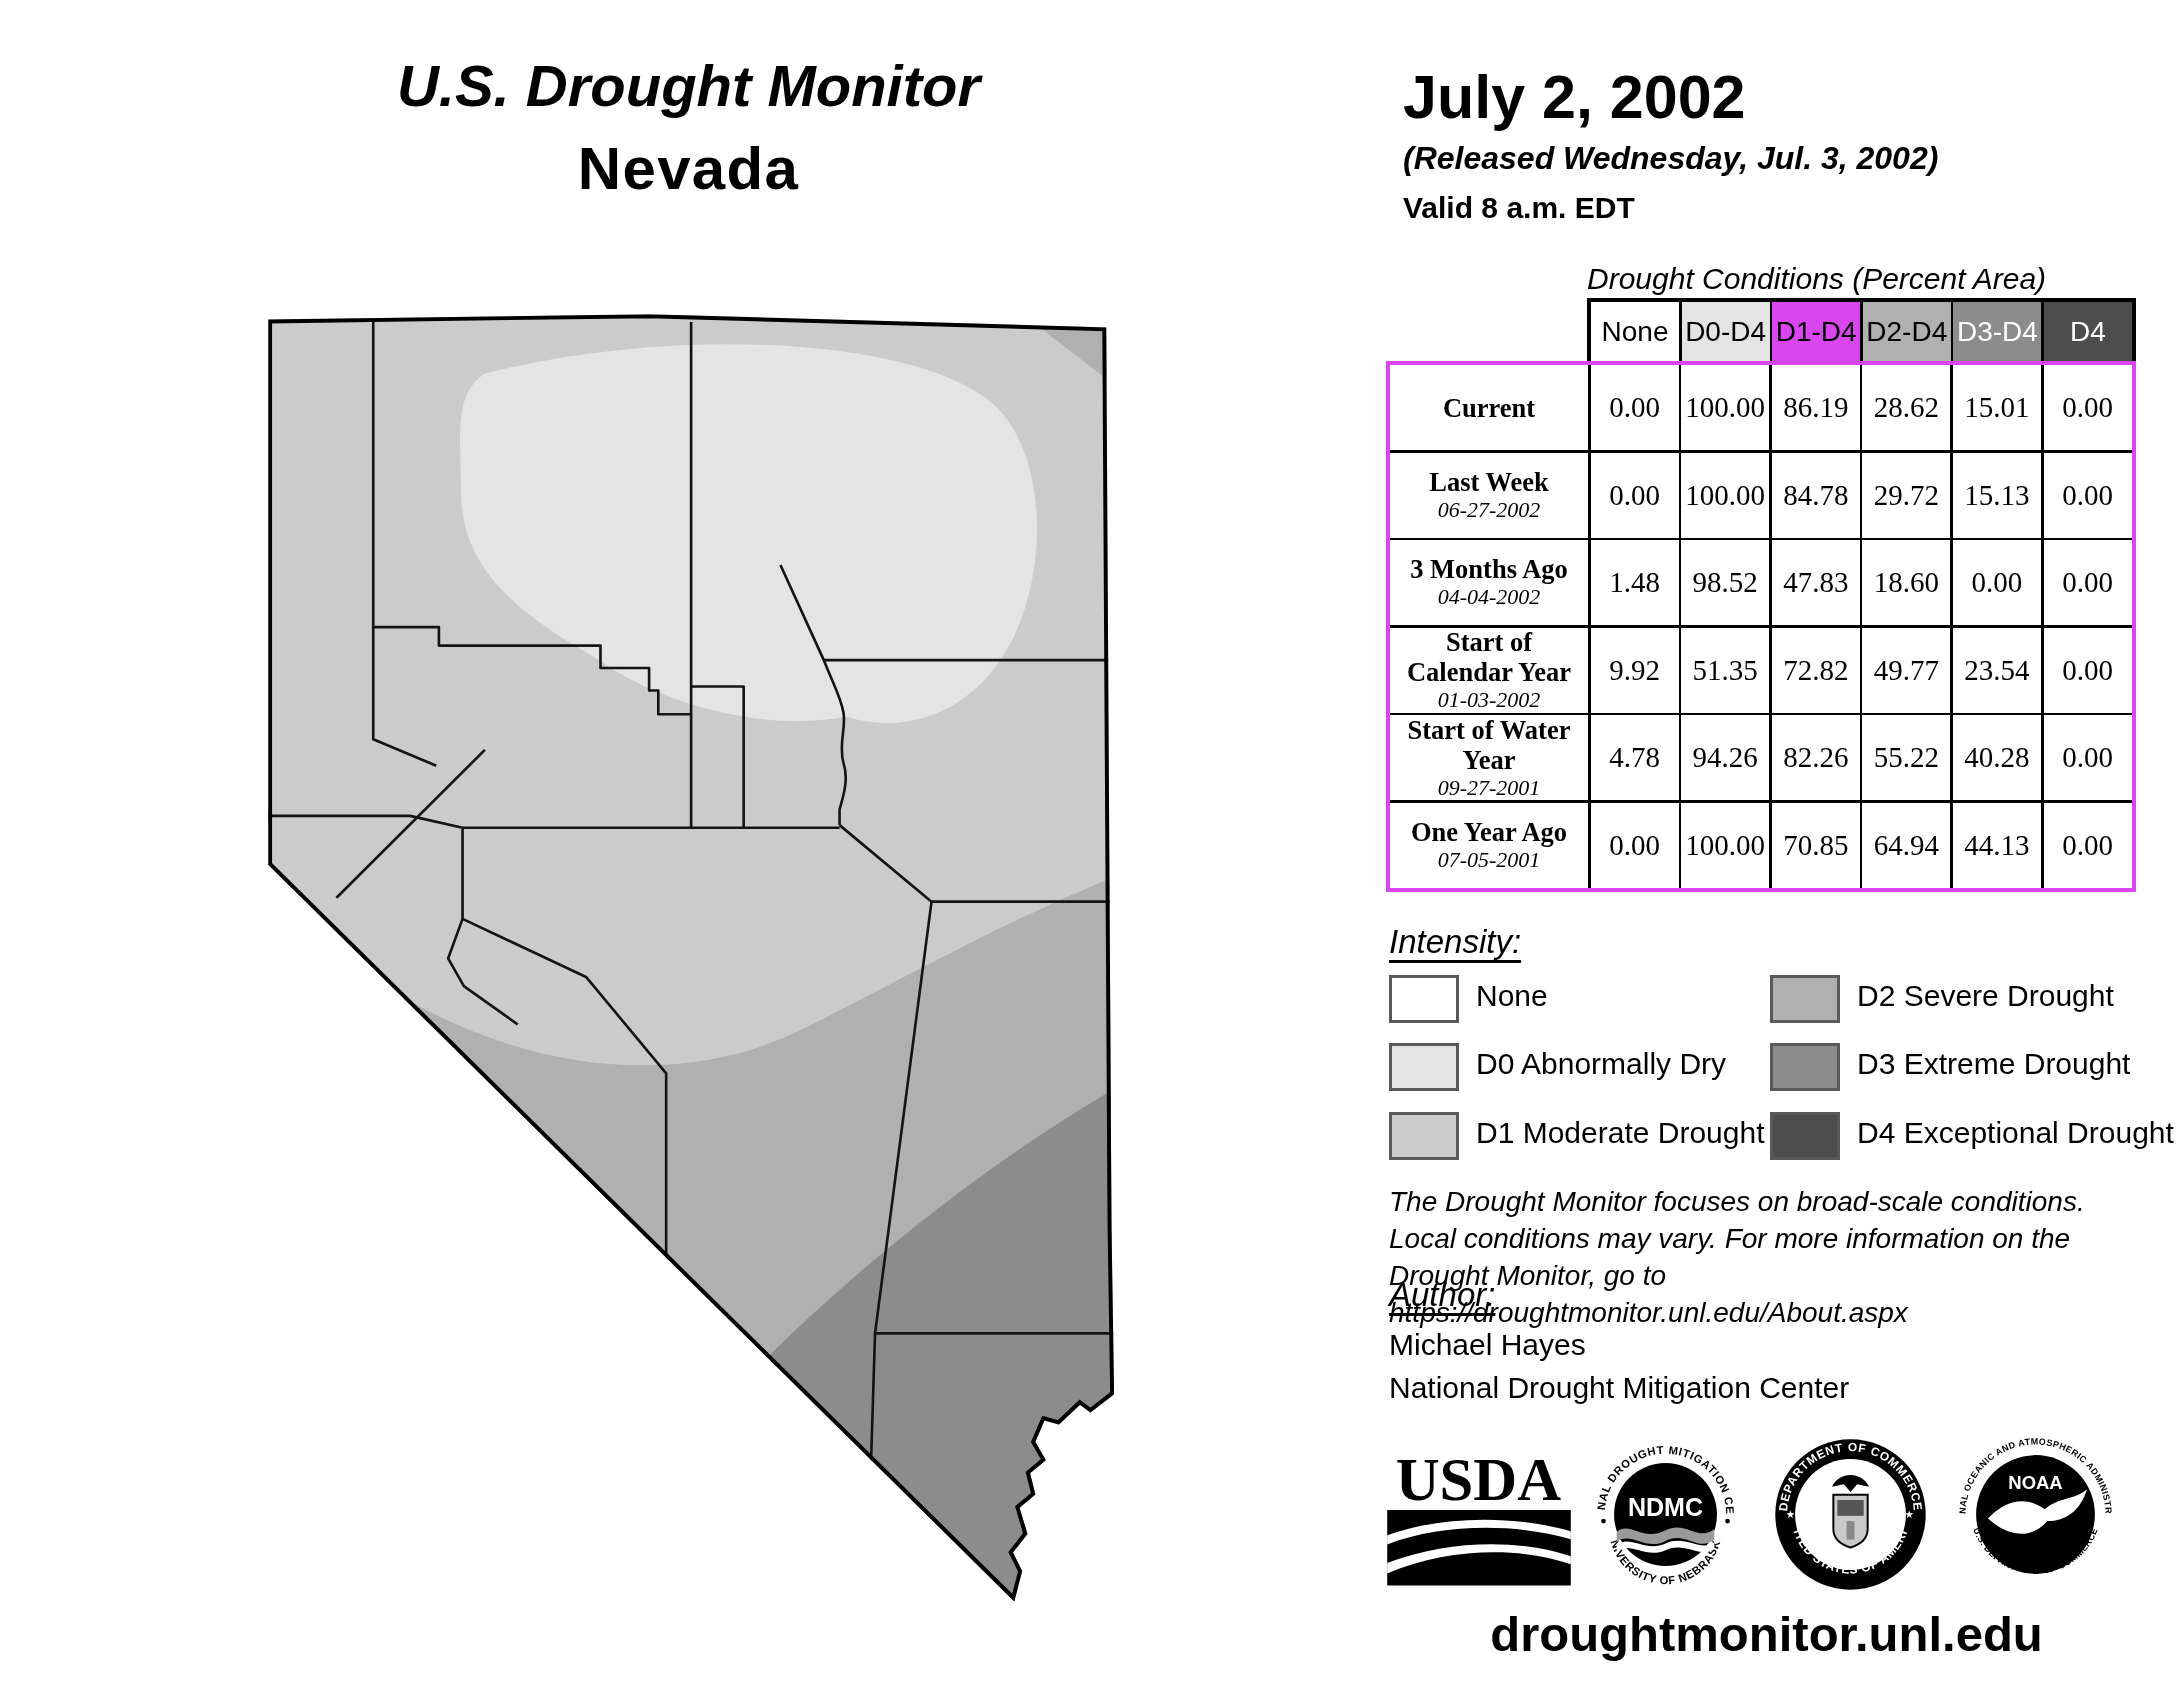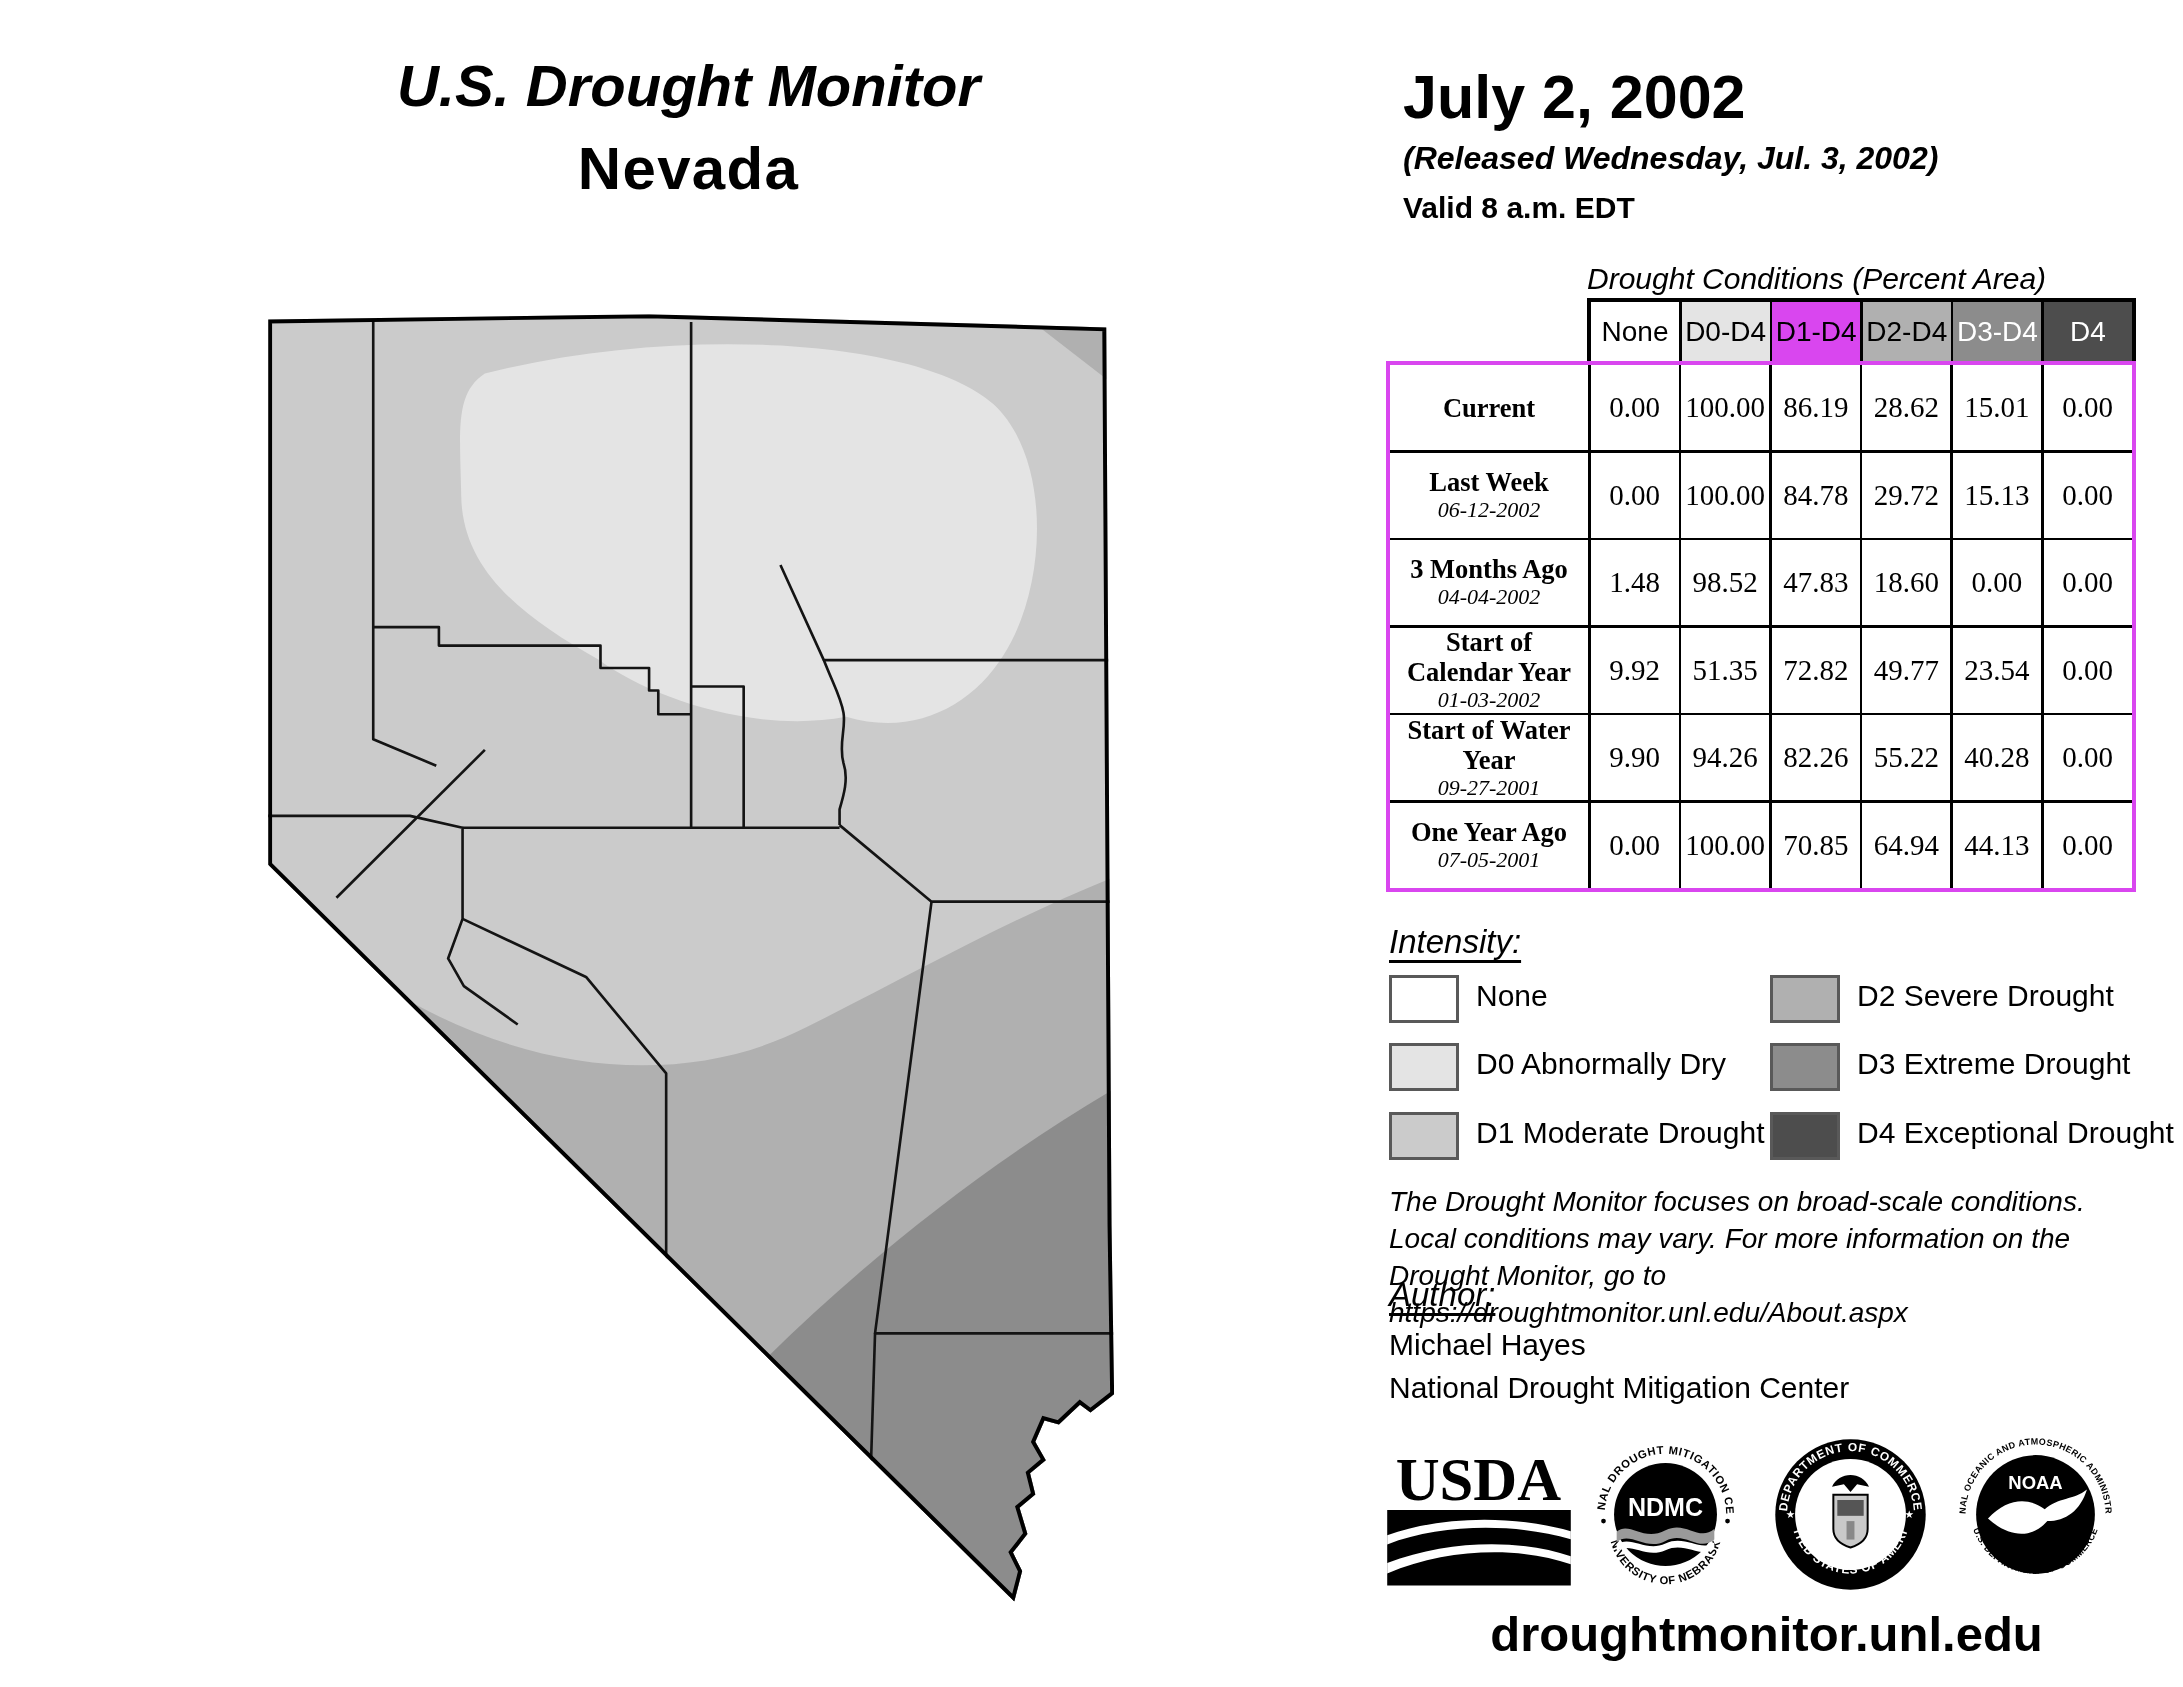--- a/index.html
+++ b/index.html
@@ -115,21 +115,21 @@
   </div>
   <div class="vcell">0.00</div>
   <div class="vcell">100.00</div>
   <div class="vcell">86.19</div>
   <div class="vcell">28.62</div>
   <div class="vcell">15.01</div>
   <div class="vcell">0.00</div>
 
   <div class="lcell">
     <div class="rlabel">Last Week</div>
-    <div class="rdate">06-12-2002</div>
+    <div class="rdate">06-27-2002</div>
   </div>
   <div class="vcell">0.00</div>
   <div class="vcell">100.00</div>
   <div class="vcell">84.78</div>
   <div class="vcell">29.72</div>
   <div class="vcell">15.13</div>
   <div class="vcell">0.00</div>
 
   <div class="lcell">
     <div class="rlabel">3 Months Ago</div>
@@ -150,21 +150,21 @@
   <div class="vcell">51.35</div>
   <div class="vcell">72.82</div>
   <div class="vcell">49.77</div>
   <div class="vcell">23.54</div>
   <div class="vcell">0.00</div>
 
   <div class="lcell">
     <div class="rlabel">Start of Water Year</div>
     <div class="rdate">09-27-2001</div>
   </div>
-  <div class="vcell">9.90</div>
+  <div class="vcell">4.78</div>
   <div class="vcell">94.26</div>
   <div class="vcell">82.26</div>
   <div class="vcell">55.22</div>
   <div class="vcell">40.28</div>
   <div class="vcell">0.00</div>
 
   <div class="lcell">
     <div class="rlabel">One Year Ago</div>
     <div class="rdate">07-05-2001</div>
   </div>

